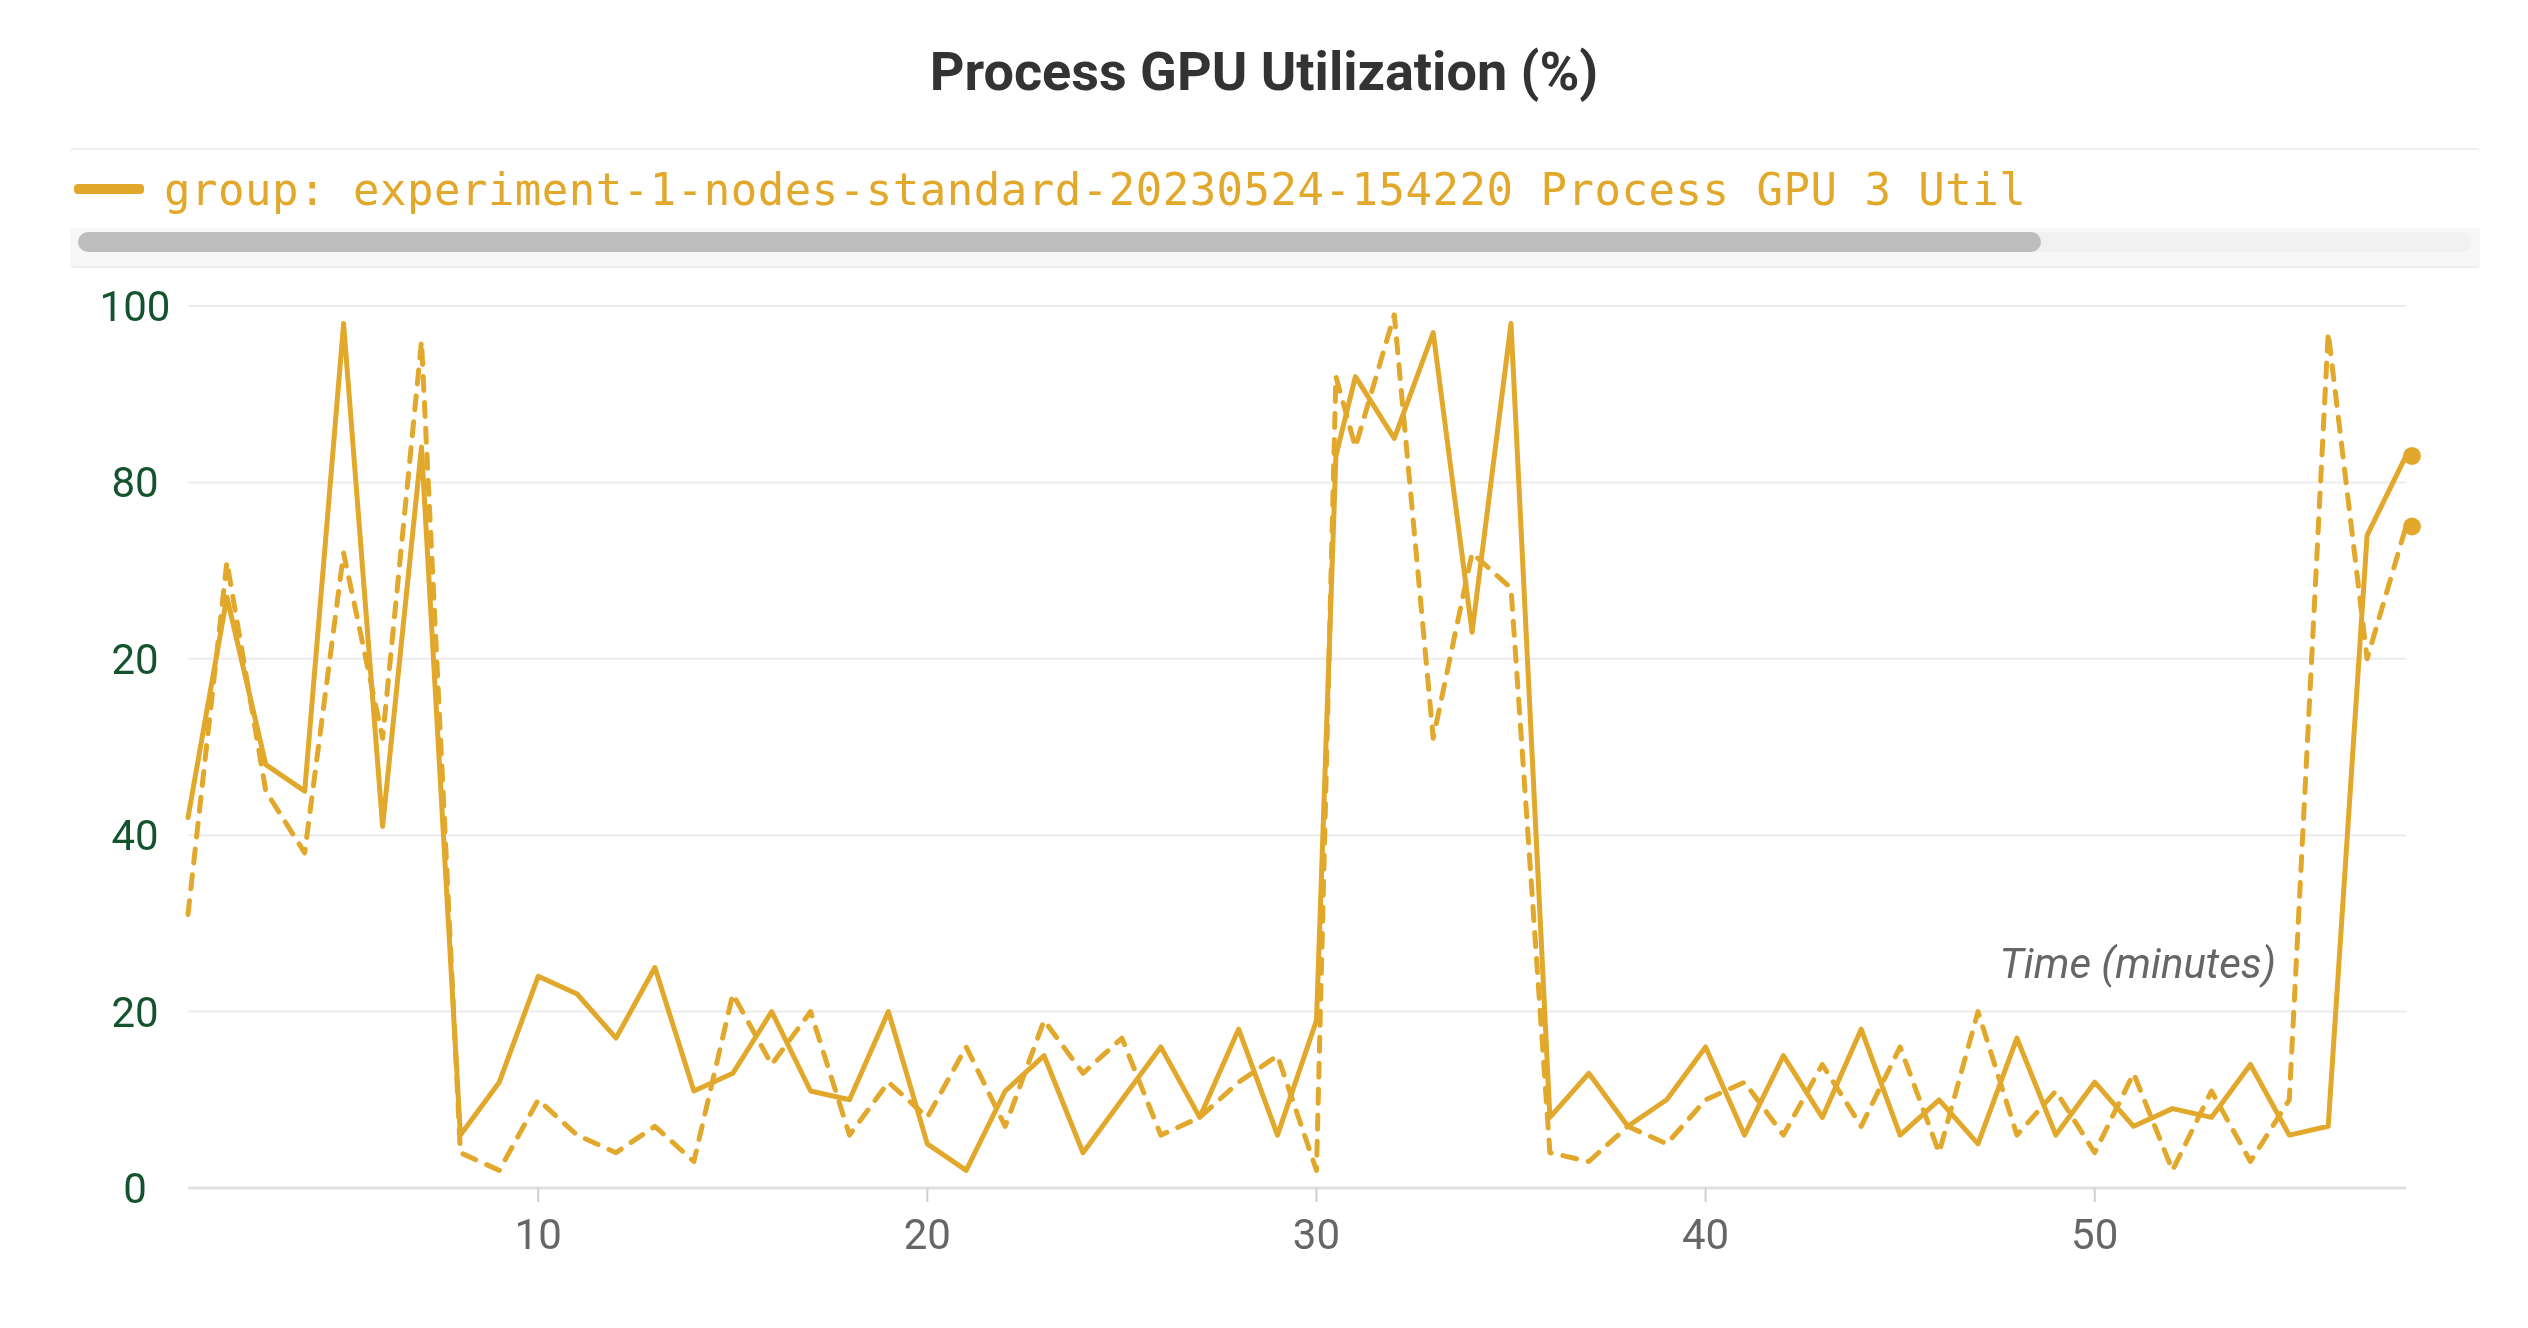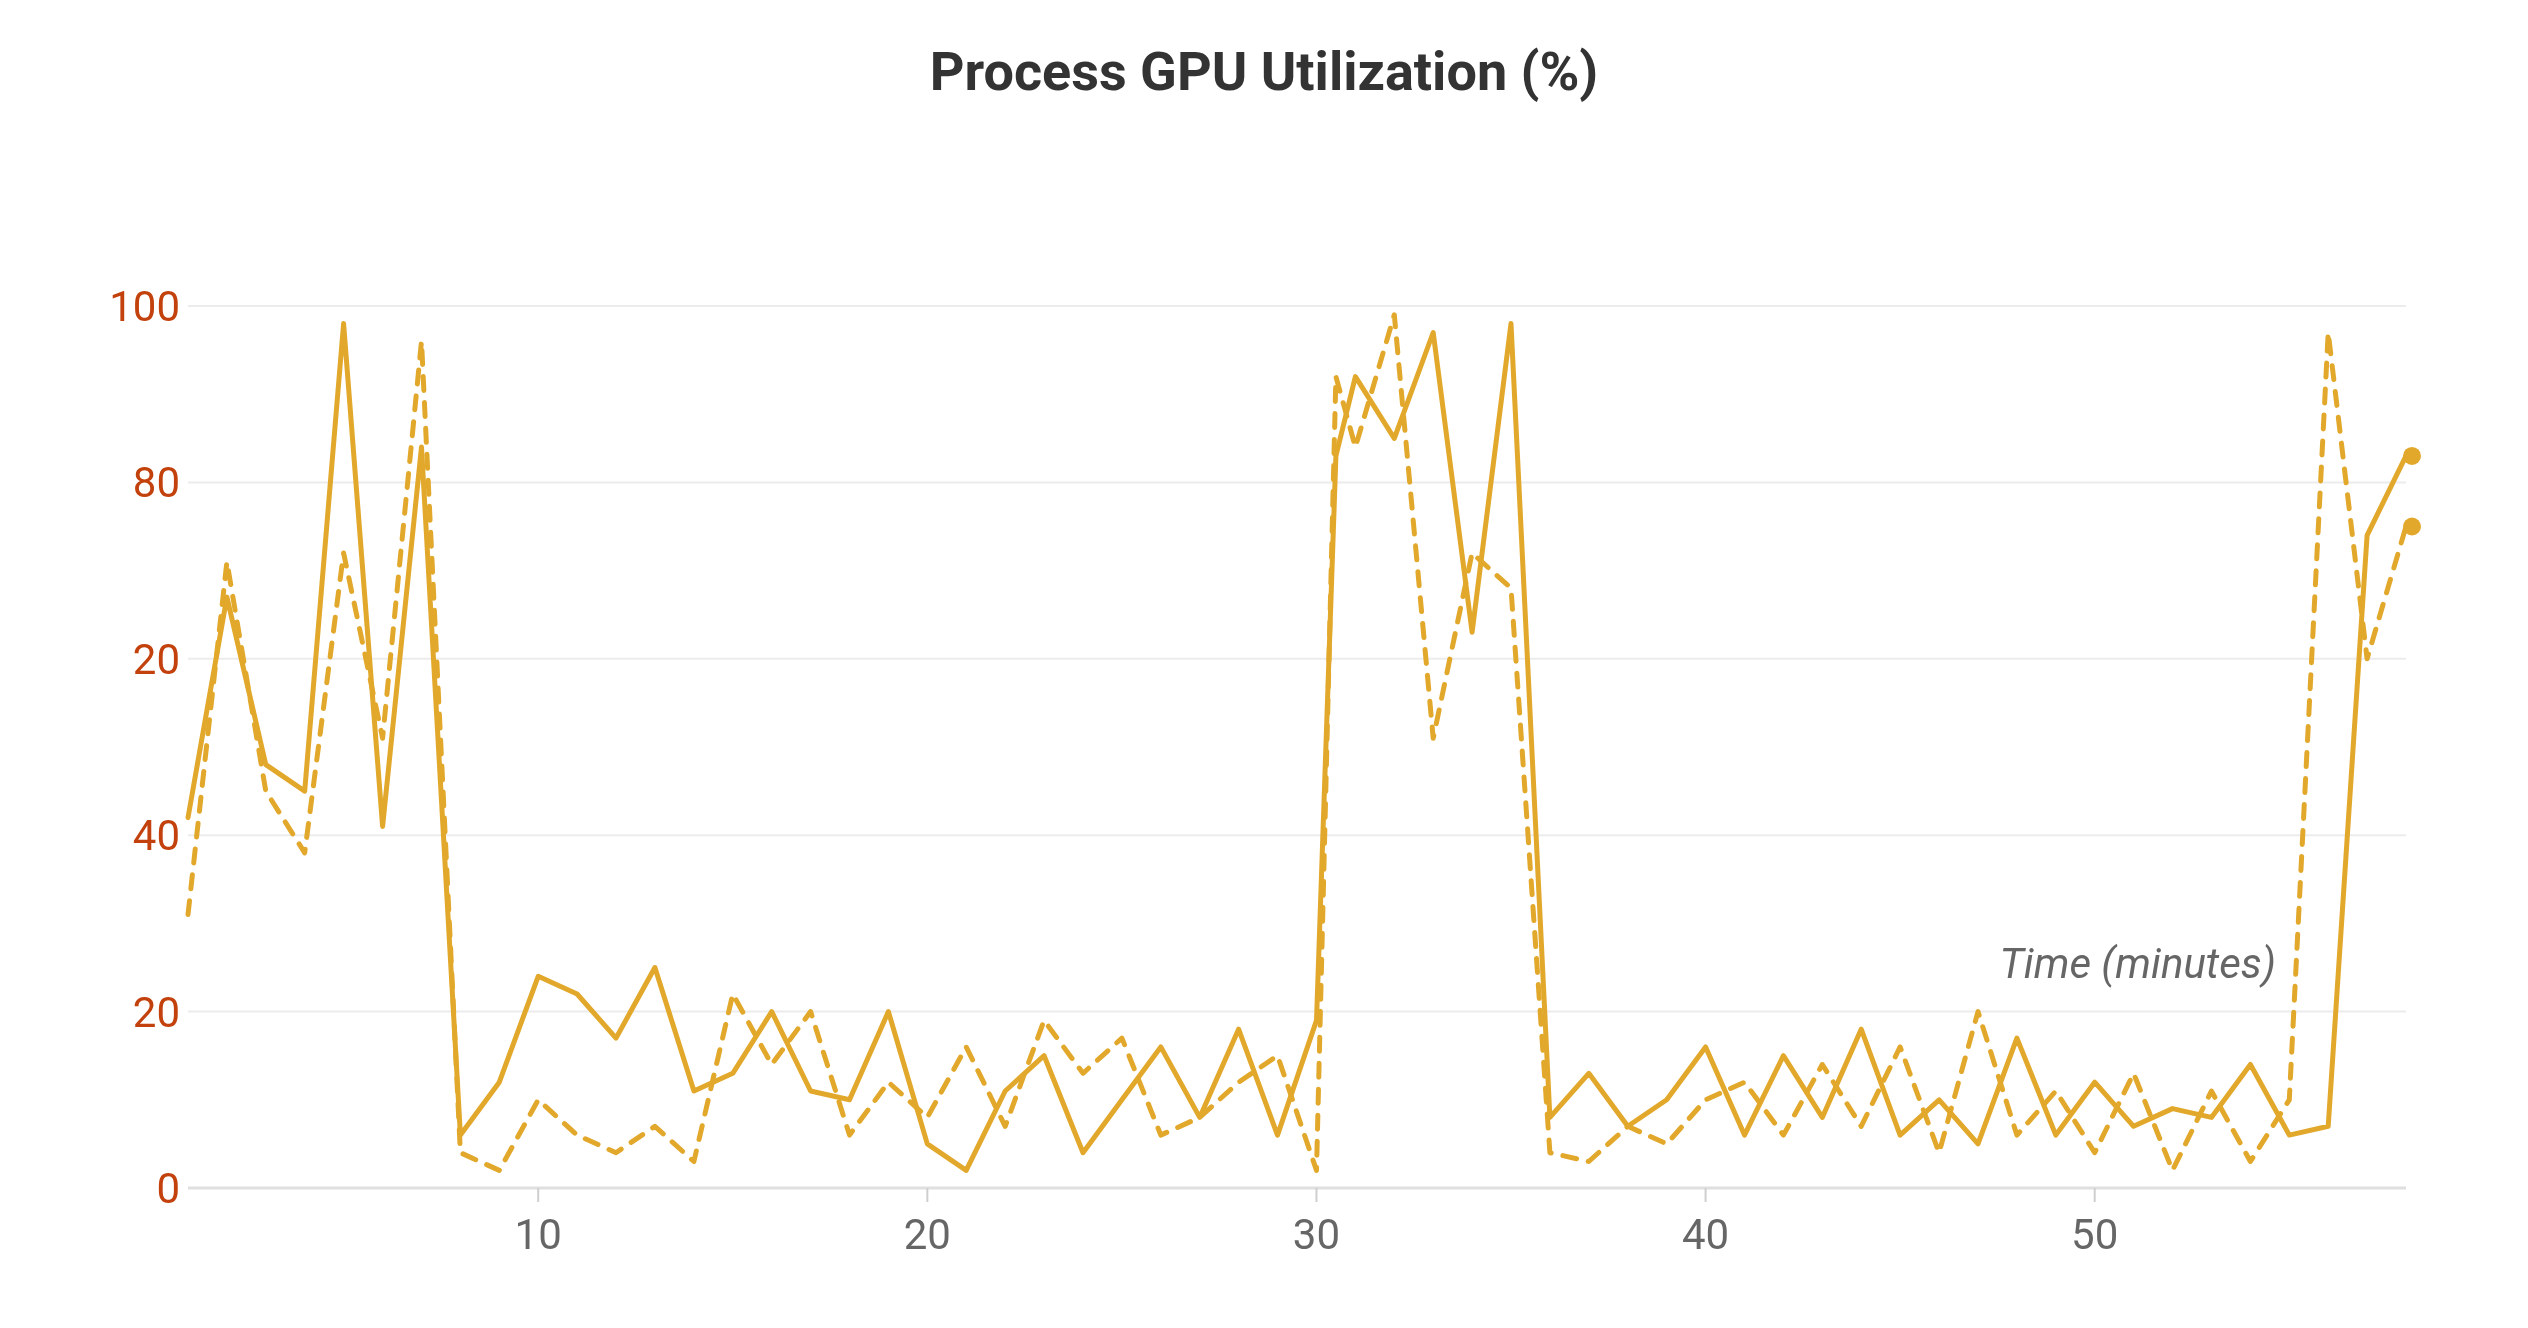--- a/index.html
+++ b/index.html
@@ -94,22 +94,22 @@
     left: 90px;
     top: 306px;
     bottom: 140px;
     width: 90px;
   }
   .y-label {
     position: absolute;
     right: 0;
     transform: translateY(-50%);
     font-size: 42px;
-    color: #c2410c;
-    text-align: right;
+    color: #14532d;
+    text-align: center;
     width: 90px;
   }
   .x-labels {
     position: absolute;
     left: 188px;
     right: 122px;
     bottom: 58px;
     height: 60px;
   }
   .x-label {
@@ -165,20 +165,29 @@
     fill: #e2a82b;
   }
 </style>
 </head>
 <body>
 
 <div class="chart-wrap">
 
   <div class="title">Process GPU Utilization (%)</div>
 
+  <div class="legend-bar">
+    <div class="legend-row">
+      <div class="legend-swatch"></div>
+      <div class="legend-label">group: experiment-1-nodes-standard-20230524-154220 Process GPU 3 Util</div>
+    </div>
+    <div class="legend-scroll">
+      <div class="legend-scroll-thumb" style="width: 82%;"></div>
+    </div>
+  </div>
 
   <div class="y-labels" id="y-labels">
       <div class="y-label" style="top: 882px;">0</div>
       <div class="y-label" style="top: 705.6px;">20</div>
       <div class="y-label" style="top: 529.2px;">40</div>
       <div class="y-label" style="top: 352.8px;">20</div>
       <div class="y-label" style="top: 176.4px;">80</div>
       <div class="y-label" style="top: 0px;">100</div>
     </div>
 

